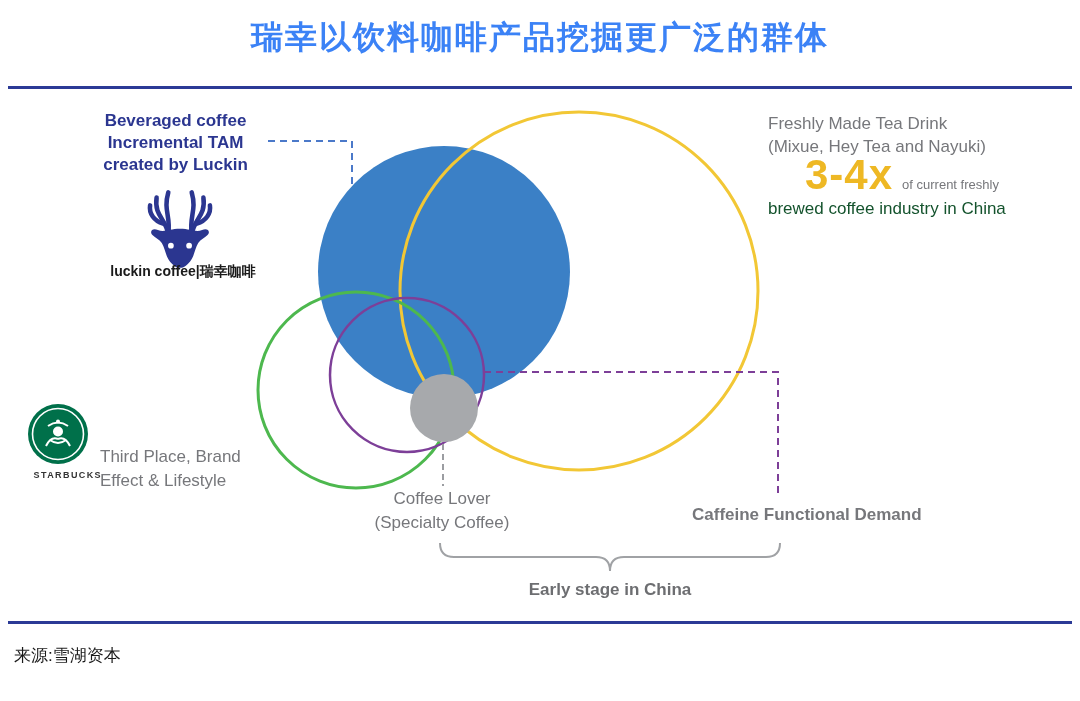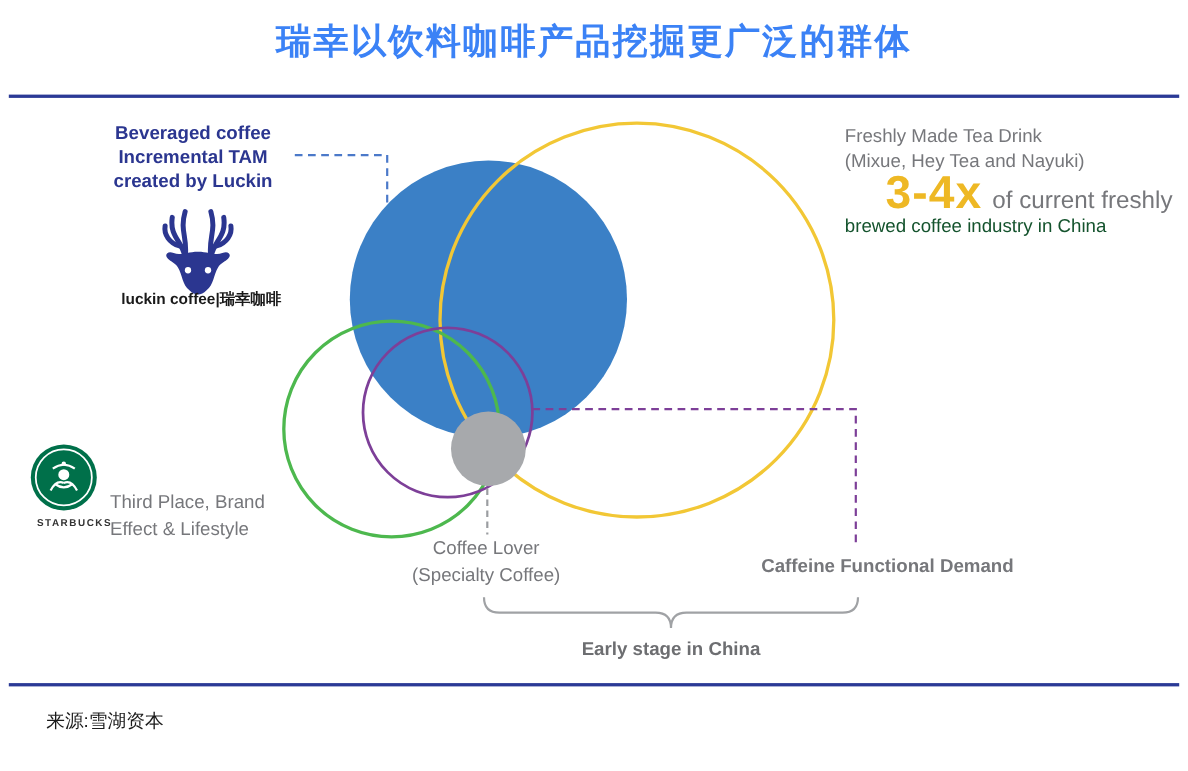--- a/index.html
+++ b/index.html
@@ -26,21 +26,20 @@
     height: 3px;
     background: #2b3a96;
   }
   .rule.top { top: 86px; }
   .rule.bottom { top: 621px; }
   .source {
     position: absolute;
     top: 644px; left: 14px;
     font-size: 17px;
     color: #1a1a1a;
-    margin-left: 28px;
   }
   .diagram-svg { position: absolute; inset: 0; }
   .label {
     position: absolute;
     font-size: 17px;
     color: #76777b;
     line-height: 23px;
     white-space: nowrap;
   }
   .label.navy {
@@ -70,21 +69,21 @@
     letter-spacing: 1.4px;
     color: #333333;
   }
   .mult-row { display: flex; align-items: baseline; gap: 9px; margin-left: 37px; }
   .mult-value {
     font-size: 42px;
     font-weight: 700;
     color: #eeb824;
     letter-spacing: 1px;
   }
-  .mult-suffix { font-size: 22px; color: #76777b; }
+  .mult-suffix { font-size: 13px; color: #76777b; }
   .mult-line2 { font-size: 17px; color: #14532d; margin-top: 1px; }
 </style>
 </head>
 <body>
 
 <div class="page">
 
   <div class="title">瑞幸以饮料咖啡产品挖掘更广泛的群体</div>
   <div class="rule top"></div>
 

